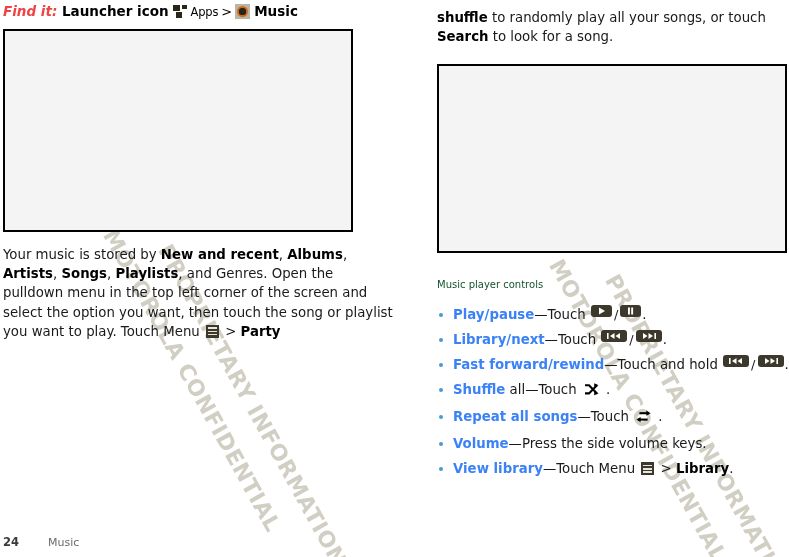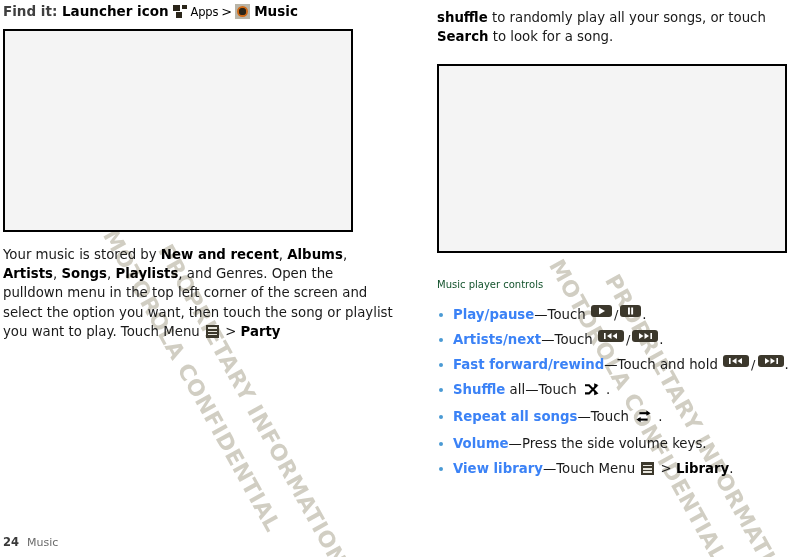--- a/index.html
+++ b/index.html
@@ -61,21 +61,21 @@
   }
 
   
   .findit {
     font-size: 13.5px;
     font-weight: bold;
     line-height: 20px;
     padding-top: 1px;
     white-space: nowrap;
   }
-  .findit .blue { color: #404040; }
+  .findit .blue { color: #ef4444; font-style: italic; }
   .findit .gt {
     font-weight: normal;
     font-size: 13px;
     color: #000;
     padding: 0 3px;
   }
   .findit .lbl-apps {
     font-size: 11.5px;
     font-weight: normal;
     letter-spacing: -.2px;
@@ -239,21 +239,21 @@
     left: 3px;
     bottom: 8px;
     font-size: 11px;
     color: #6a6a6a;
     z-index: 3;
   }
   .footer .pg {
     font-weight: bold;
     color: #3a3a3a;
     font-size: 11.5px;
-    margin-right: 8px;
+    margin-right: 29px;
   }
 </style>
 </head>
 <body>
 
 <div class="wm-layer">
   <div class="wm wm-a">MOTOROLA CONFIDENTIAL</div>
   <div class="wm wm-b">PROPRIETARY INFORMATION</div>
   <div class="wm wm-c">MOTOROLA CONFIDENTIAL</div>
   <div class="wm wm-d">PROPRIETARY INFORMATION</div>
@@ -288,21 +288,21 @@
       <li>
         <span class="term">Play/pause</span><span>—Touch </span><span class="key"><svg width="13" height="12" viewBox="0 0 13 12">
               <polygon points="4,2.5 10,6 4,9.5" fill="#ffffff"></polygon>
             </svg></span><span class="sep-slash">/</span><span class="key"><svg width="13" height="12" viewBox="0 0 13 12">
               <rect x="4" y="2.5" width="1.9" height="7" fill="#ffffff"></rect>
               <rect x="7.2" y="2.5" width="1.9" height="7" fill="#ffffff"></rect>
             </svg></span><span>.</span>
       </li>
 
       <li>
-        <span class="term">Artists/next</span><span>—Touch </span><span class="key"><svg width="18" height="12" viewBox="0 0 18 12">
+        <span class="term">Library/next</span><span>—Touch </span><span class="key"><svg width="18" height="12" viewBox="0 0 18 12">
               <rect x="2" y="3" width="1.6" height="6" fill="#ffffff"></rect>
               <polygon points="9.5,3 9.5,9 5,6" fill="#ffffff"></polygon>
               <polygon points="15,3 15,9 10.5,6" fill="#ffffff"></polygon>
             </svg></span><span class="sep-slash">/</span><span class="key"><svg width="18" height="12" viewBox="0 0 18 12">
               <polygon points="3,3 3,9 7.5,6" fill="#ffffff"></polygon>
               <polygon points="8.5,3 8.5,9 13,6" fill="#ffffff"></polygon>
               <rect x="14.4" y="3" width="1.6" height="6" fill="#ffffff"></rect>
             </svg></span><span>.</span>
       </li>
 

